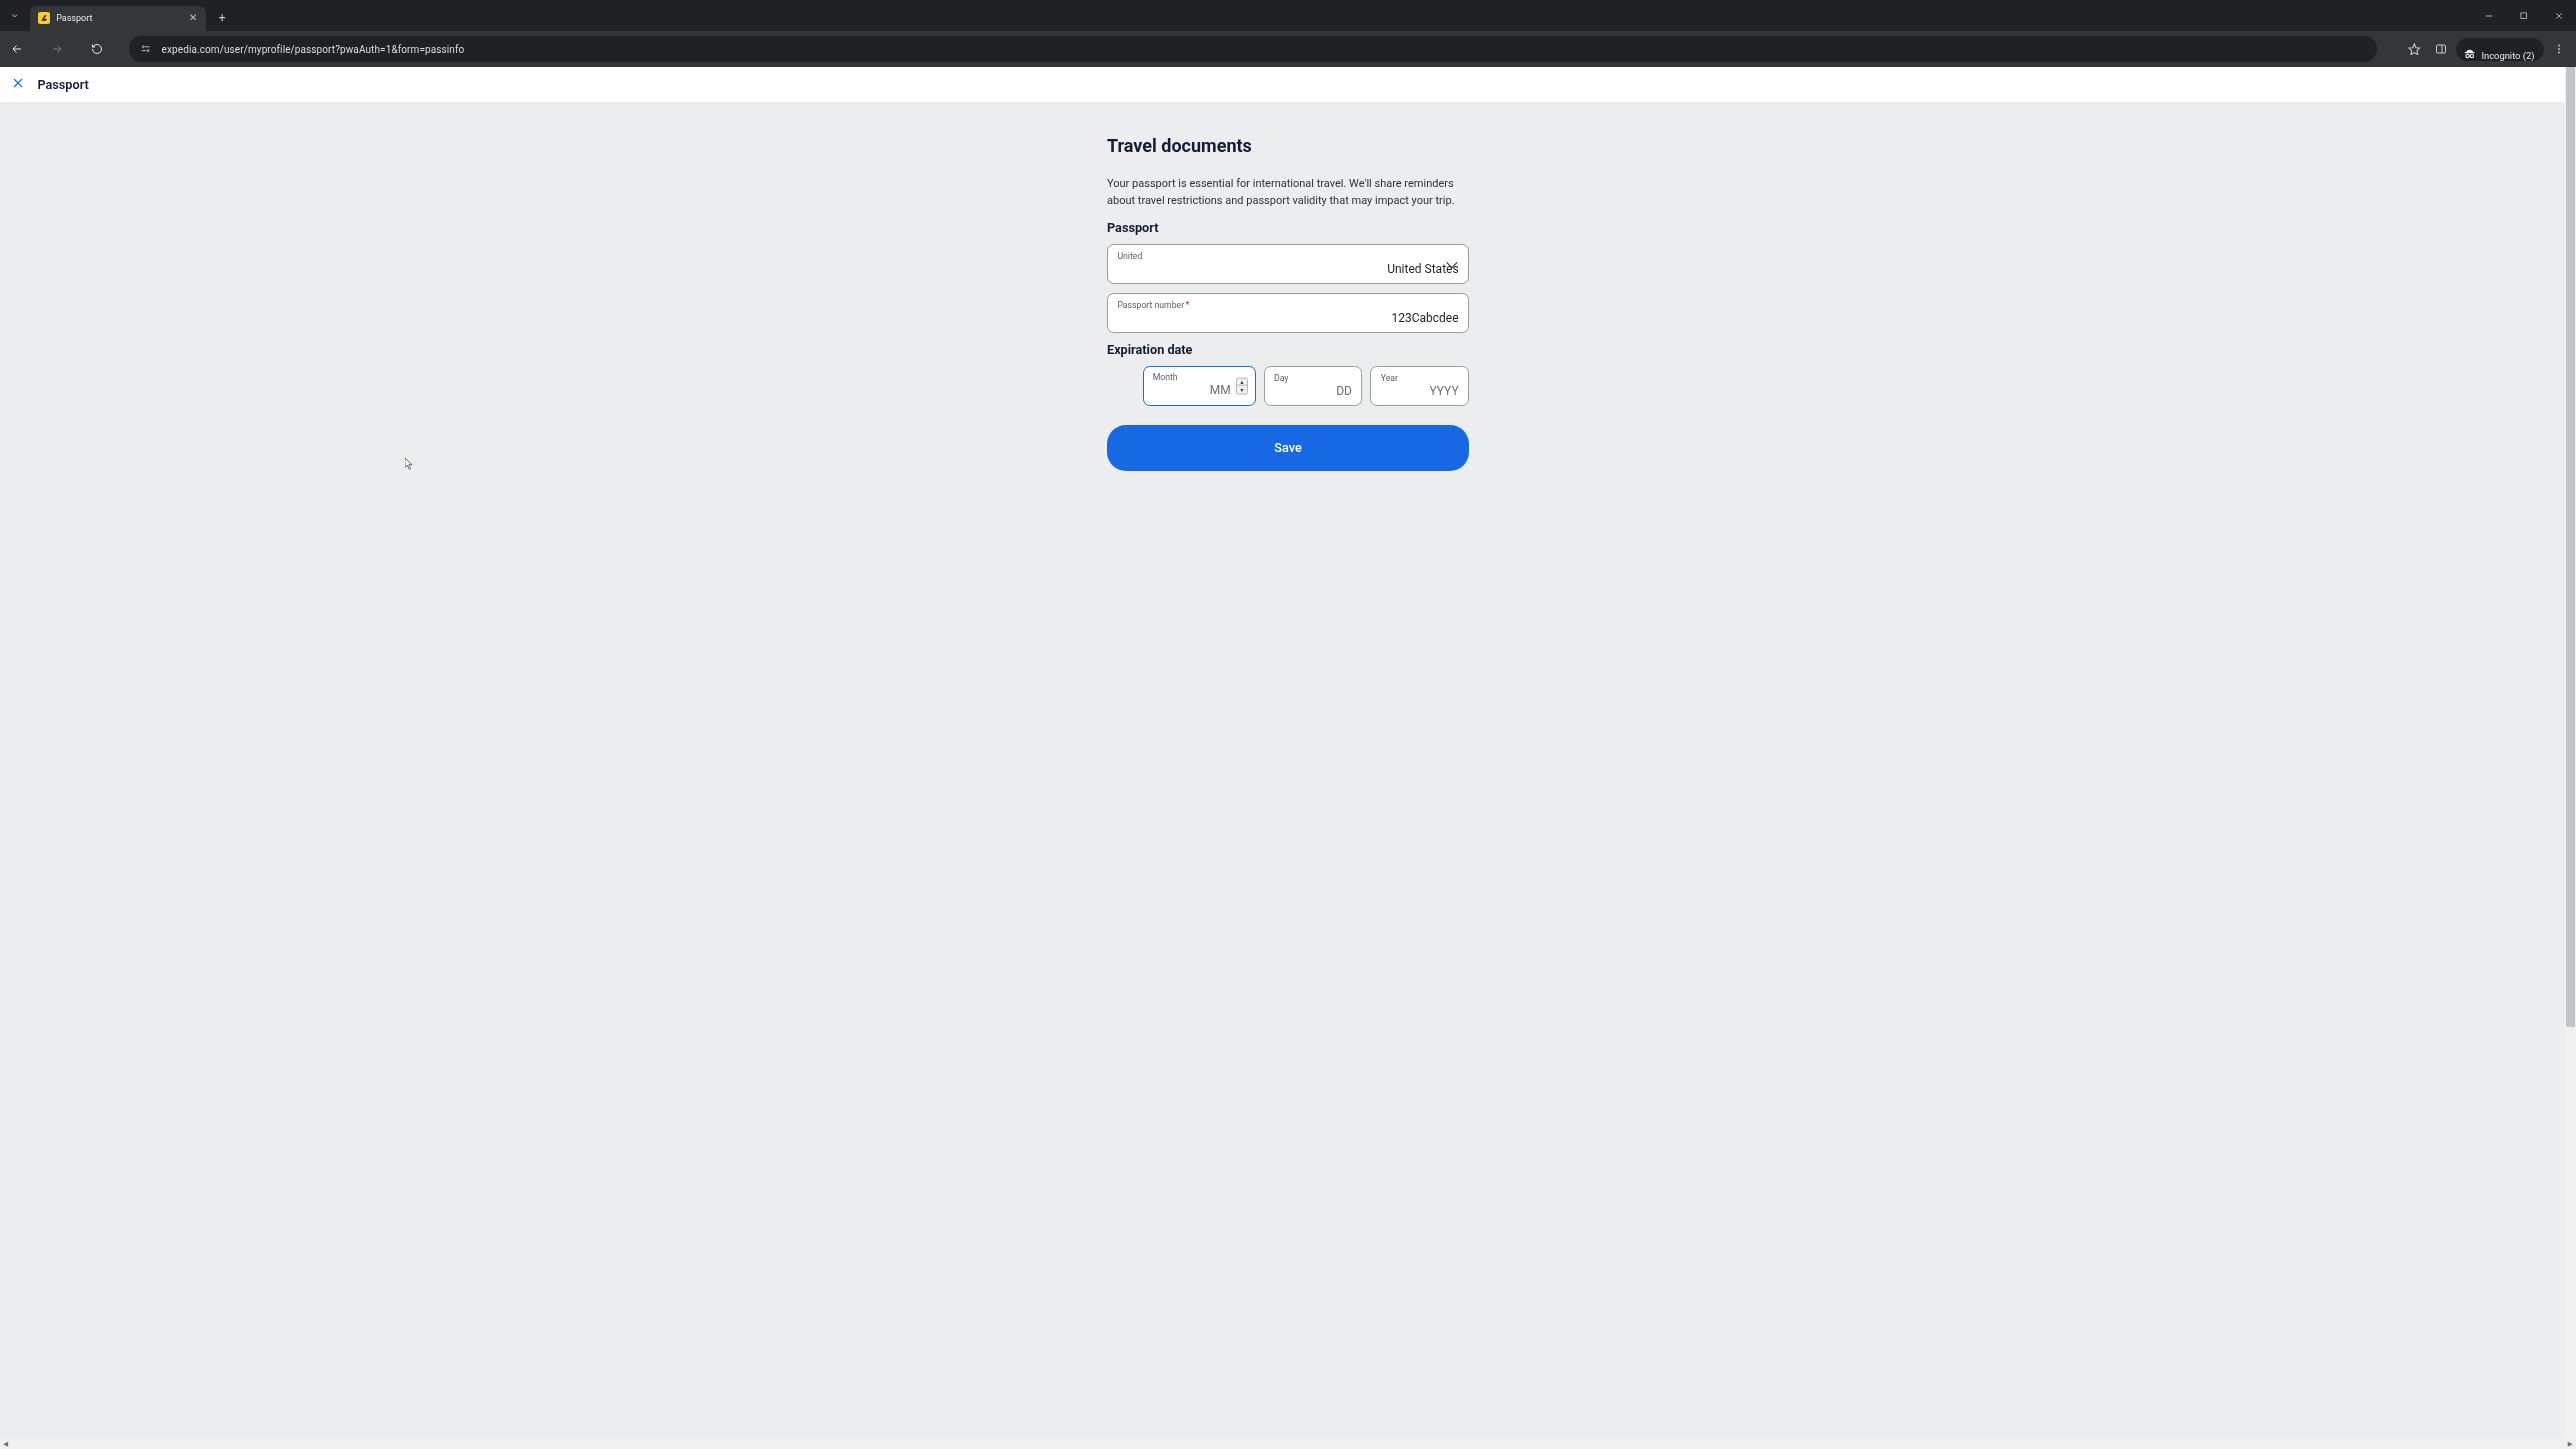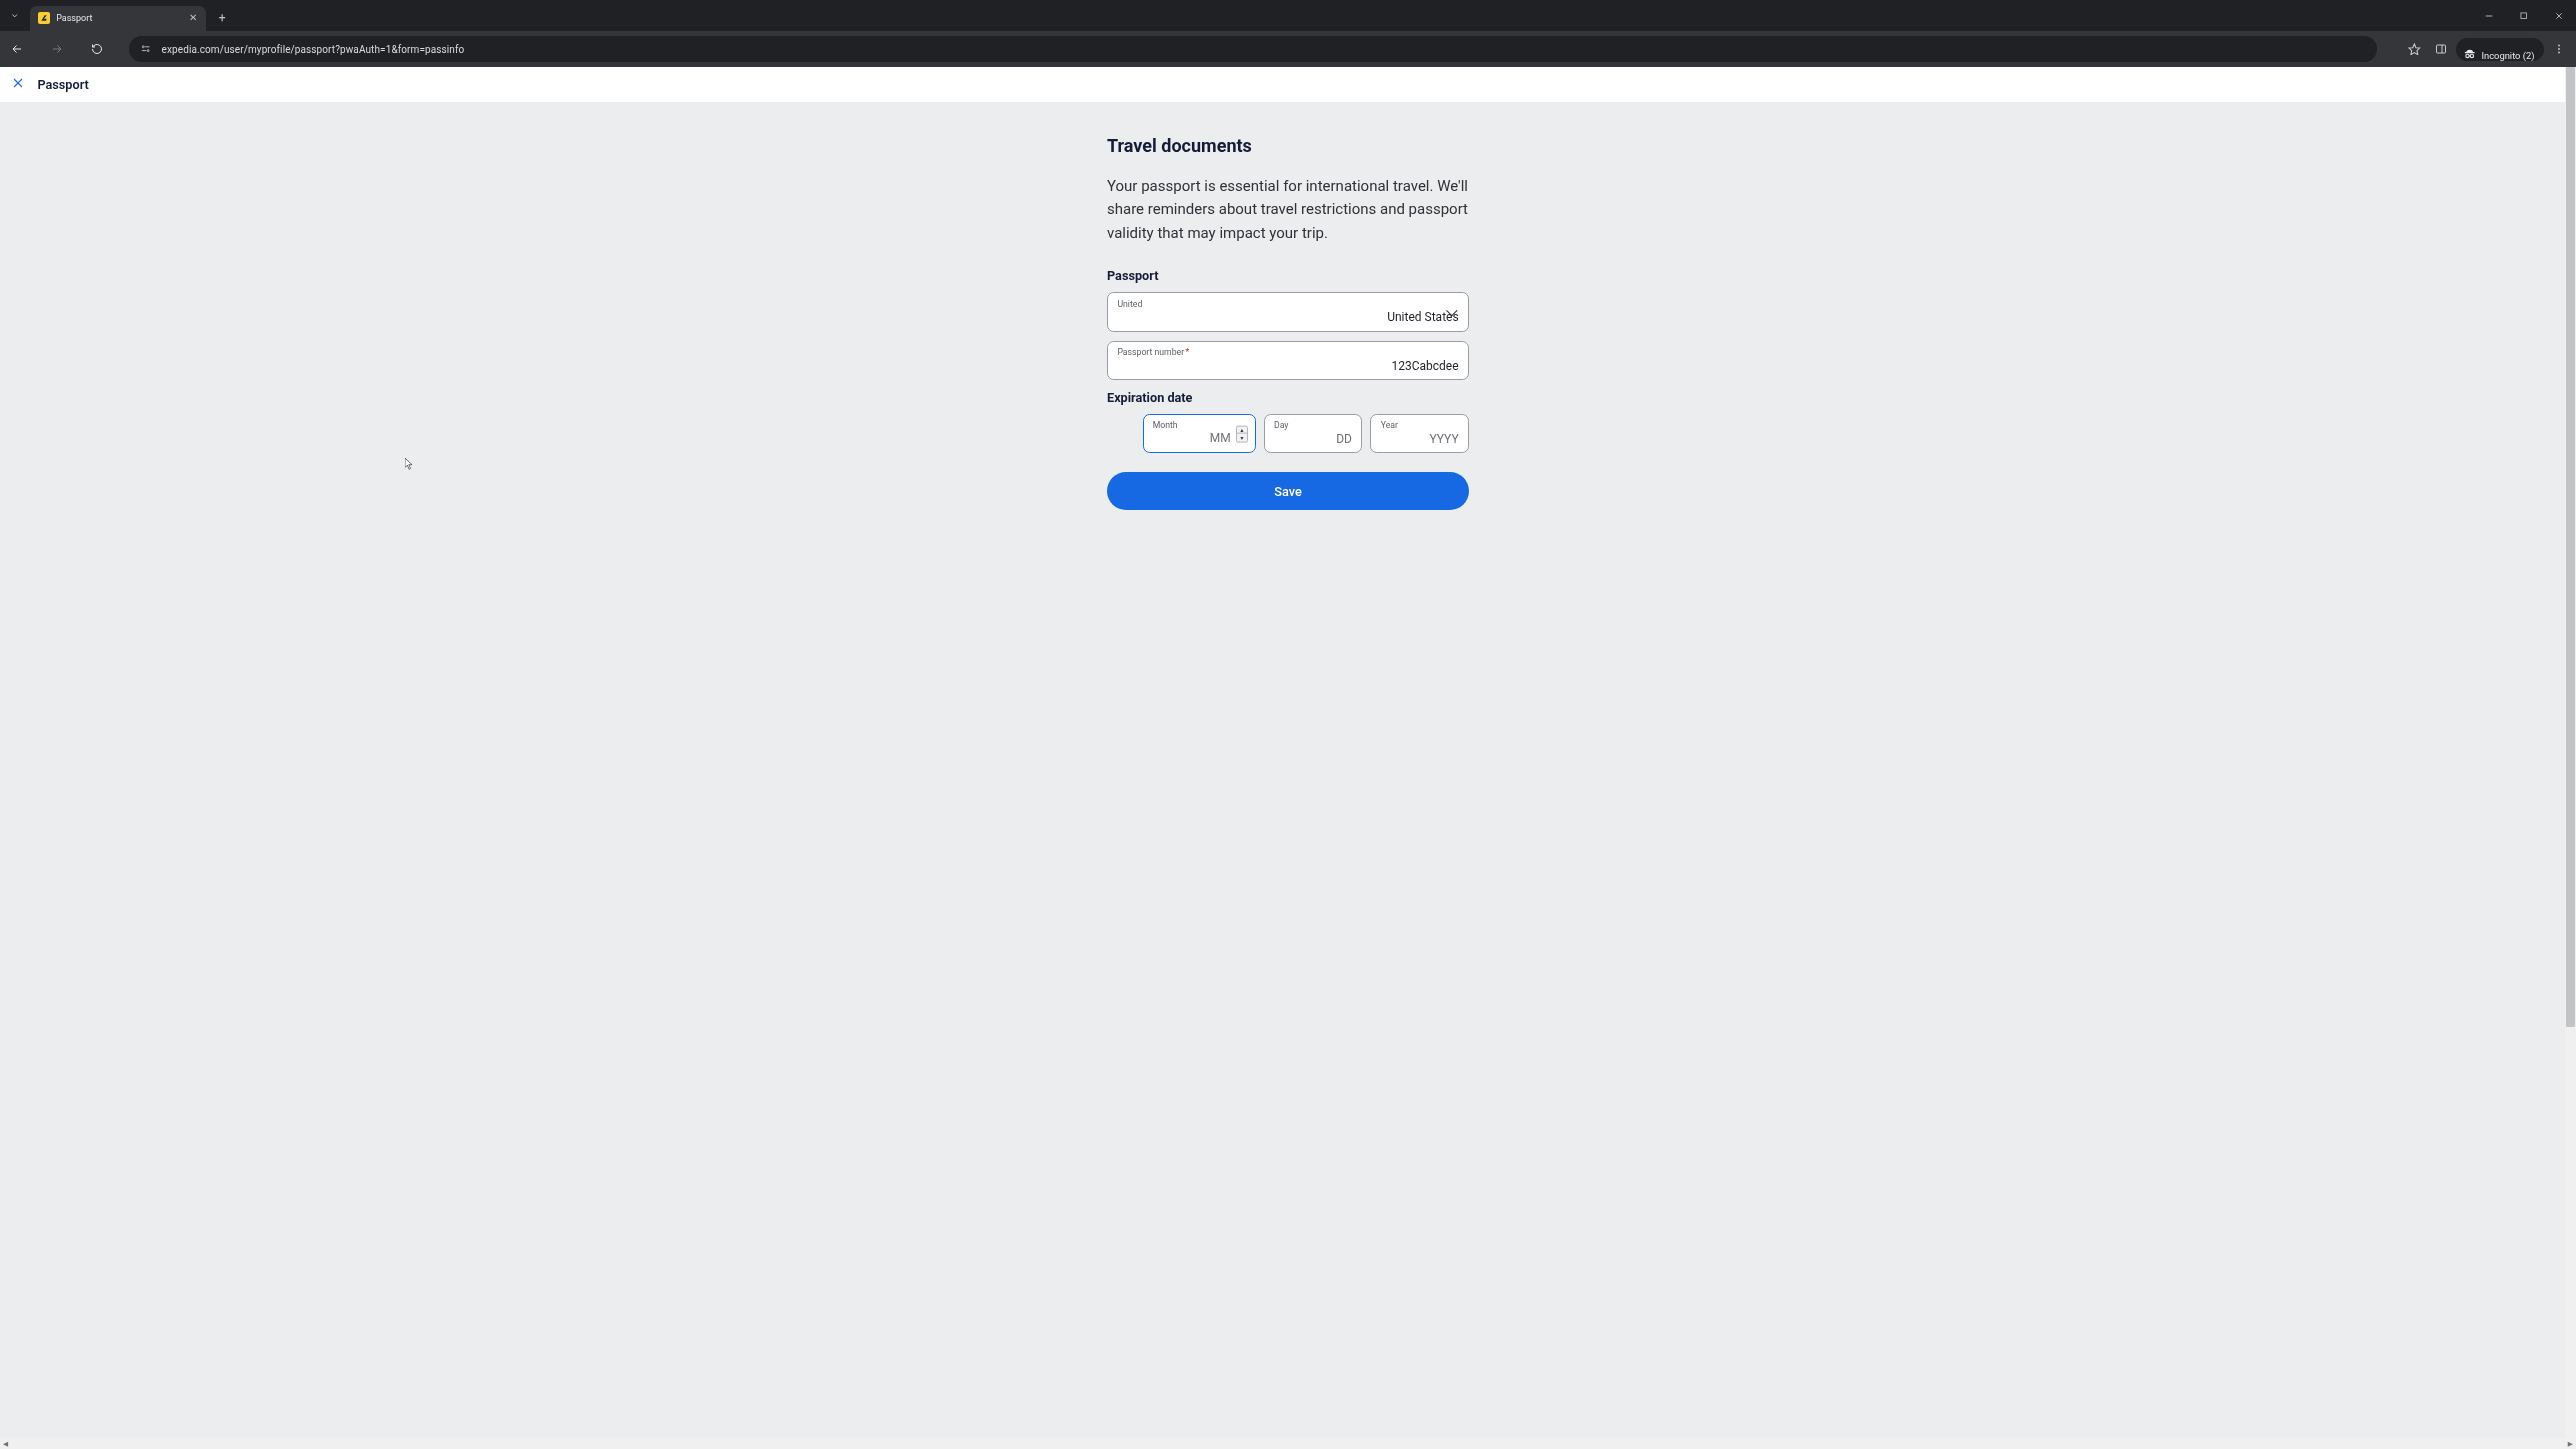--- a/index.html
+++ b/index.html
@@ -94,21 +94,21 @@
     border-bottom:0.7px solid #ecedee;
   }
   .page-header .x { color:#1668e3; font-size:13.4px; font-weight:300; }
   .page-header .title { font-size:12.7px; font-weight:600; color:#141d38; }
 
   .form-wrap {
     width:362px;
     margin: 32px auto 0;
   }
   .h1 { font-size:18px; font-weight:700; color:#141d38; margin-bottom:19px; }
-  .lead { font-size:15px; line-height:1.55; color:#30323a; margin-bottom:23px; }
+  .lead { font-size:11px; line-height:1.55; color:#30323a; margin-bottom:11px; }
 
   .section-title { font-size:12.7px; font-weight:700; color:#141d38; margin-bottom:9.4px; }
 
   .field {
     position:relative;
     border:0.7px solid #9a9ca3;
     border-radius:6.7px;
     background:#fff;
     padding:5.4px 9.4px 6.7px;
     margin-bottom:9.4px;
@@ -140,21 +140,21 @@
     border:0.7px solid #b5b7bd; border-radius:2px;
     background:#f2f2f4;
   }
   .spin div {
     height:7.4px; display:flex; align-items:center; justify-content:center;
     font-size:5.4px; color:#3a3c42;
   }
   .spin div:first-child { border-bottom:0.7px solid #b5b7bd; }
 
   .save-btn {
-    width:100%; height:38px;
+    width:100%; height:46px;
     border:none; border-radius:19px;
     background:#1668e3; color:#fff;
     font-size:12.7px; font-weight:500;
     cursor:pointer;
   }
 
   
   .v-scroll {
     position:absolute; right:0; top:67px; bottom:10.7px; width:11.4px;
     background:#f0f0f0;

